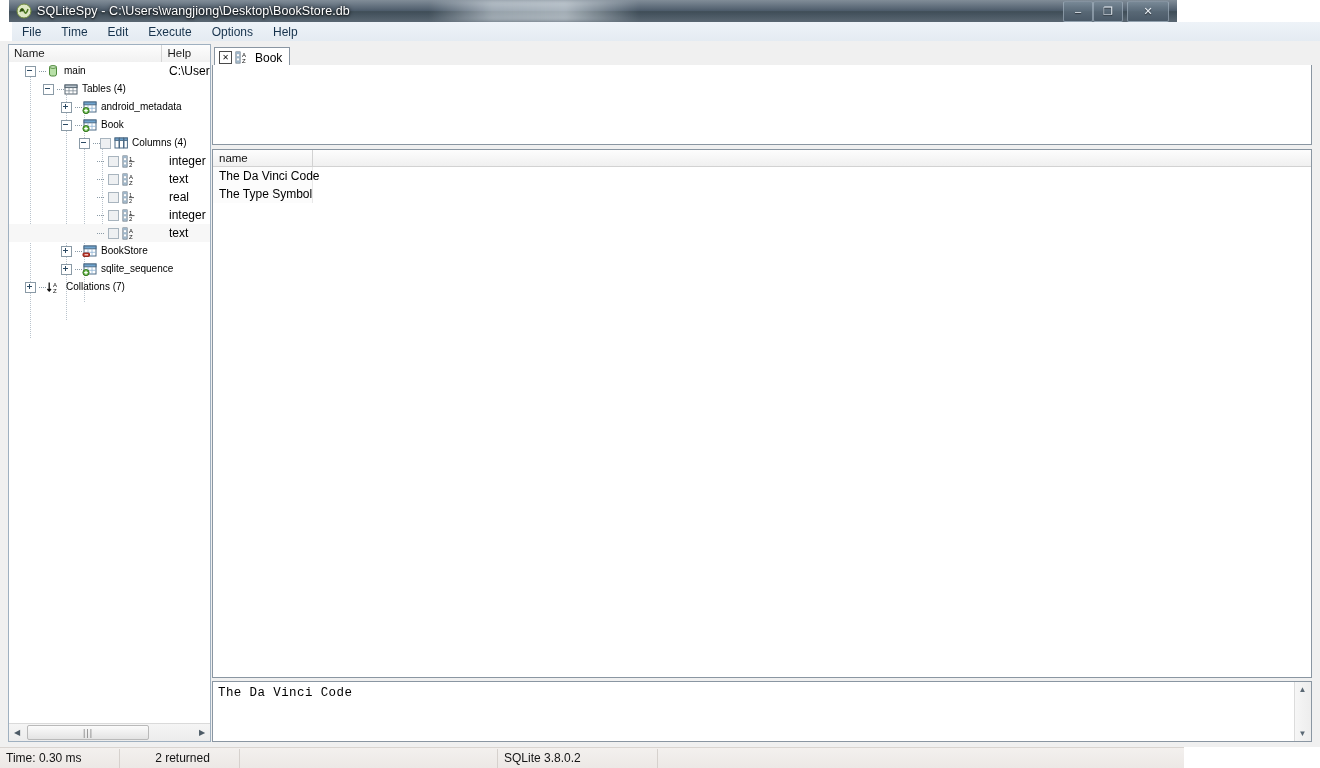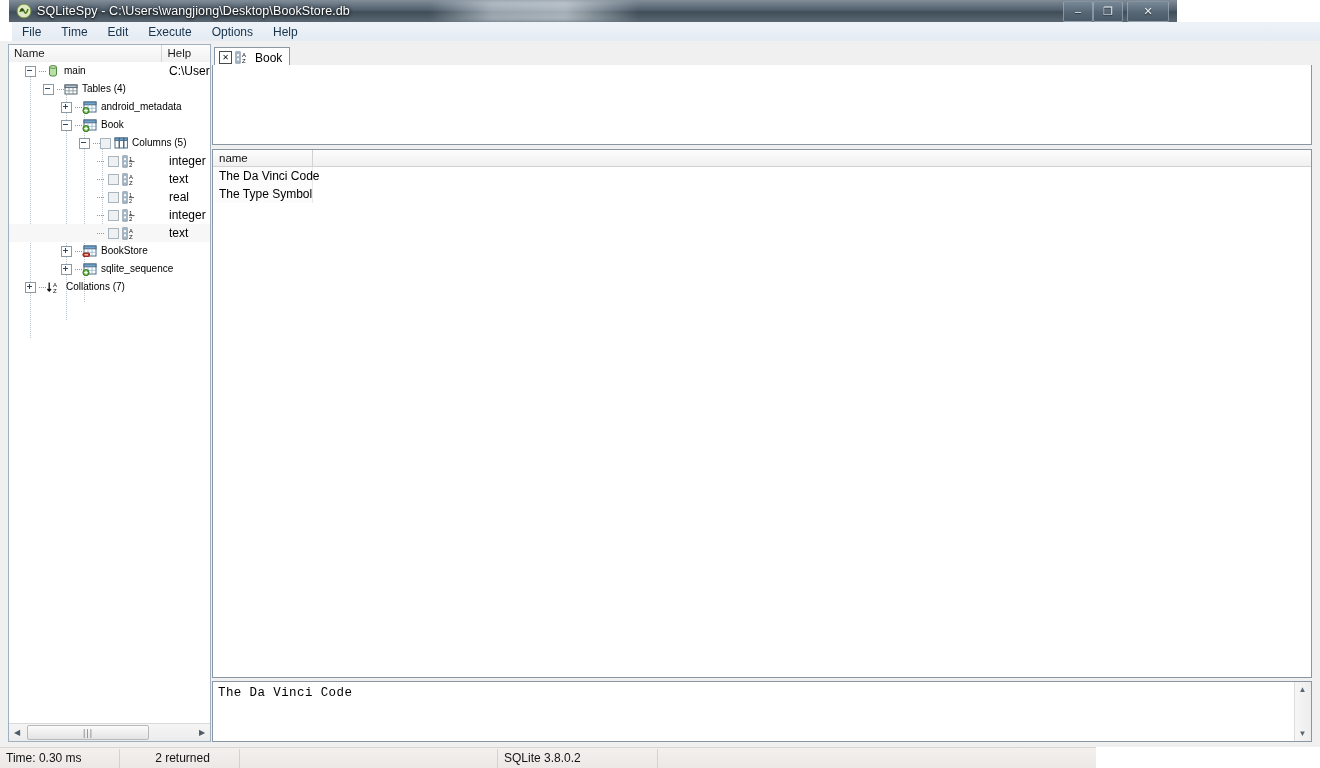--- a/index.html
+++ b/index.html
@@ -185,21 +185,21 @@
     background:linear-gradient(90deg,#f6f6f6,#ededed);
     border-left:1px solid #dcdcdc;
   }
   .vsb-arrow{
     position:absolute;left:0;width:15px;height:15px;
     display:flex;align-items:center;justify-content:center;
     font-size:8px;color:#5a6874;
   }
   
   #status-bar{
-    position:absolute;left:0;top:747px;width:1096px;height:21px;
+    position:absolute;left:0;top:747px;width:1184px;height:21px;
     background:linear-gradient(180deg,#f3f0ee,#ece8e5);
     border-top:1px solid #d9d4d0;display:flex;align-items:center;
   }
   .sb-cell{
     height:19px;line-height:19px;font-size:12px;color:#141414;
     padding-left:6px;border-right:1px solid #d6d1cd;box-sizing:border-box;
   }
   #sb-time{width:120px;}
   #sb-returned{width:120px;text-align:center;}
   #sb-gap{width:258px;}
@@ -340,21 +340,21 @@
           <span class="ic">
             <svg width="14" height="13" viewBox="0 0 14 13">
                 <rect x="1" y="1" width="4" height="10" fill="#fff" stroke="#4d6b86"></rect>
                 <rect x="1" y="1" width="4" height="2.4" fill="#6fa4cf" stroke="#4d6b86"></rect>
                 <rect x="5.5" y="1" width="4" height="10" fill="#fff" stroke="#4d6b86"></rect>
                 <rect x="5.5" y="1" width="4" height="2.4" fill="#6fa4cf" stroke="#4d6b86"></rect>
                 <rect x="10" y="1" width="3.4" height="10" fill="#fff" stroke="#4d6b86"></rect>
                 <rect x="10" y="1" width="3.4" height="2.4" fill="#6fa4cf" stroke="#4d6b86"></rect>
               </svg>
           </span>
-          <span class="tlabel">Columns (5)</span>
+          <span class="tlabel">Columns (4)</span>
         </div>
 
         <div class="tnode">
           <span class="spacer" style="width:88px"></span>
           <span class="dots"></span>
           <span class="spacer" style="width:4px"></span>
           <span class="chk"></span>
           <span class="ic">
             <svg width="16" height="13" viewBox="0 0 16 13">
                 <rect x="1" y="1" width="4" height="11" fill="#fff" stroke="#5b6d7c"></rect>

